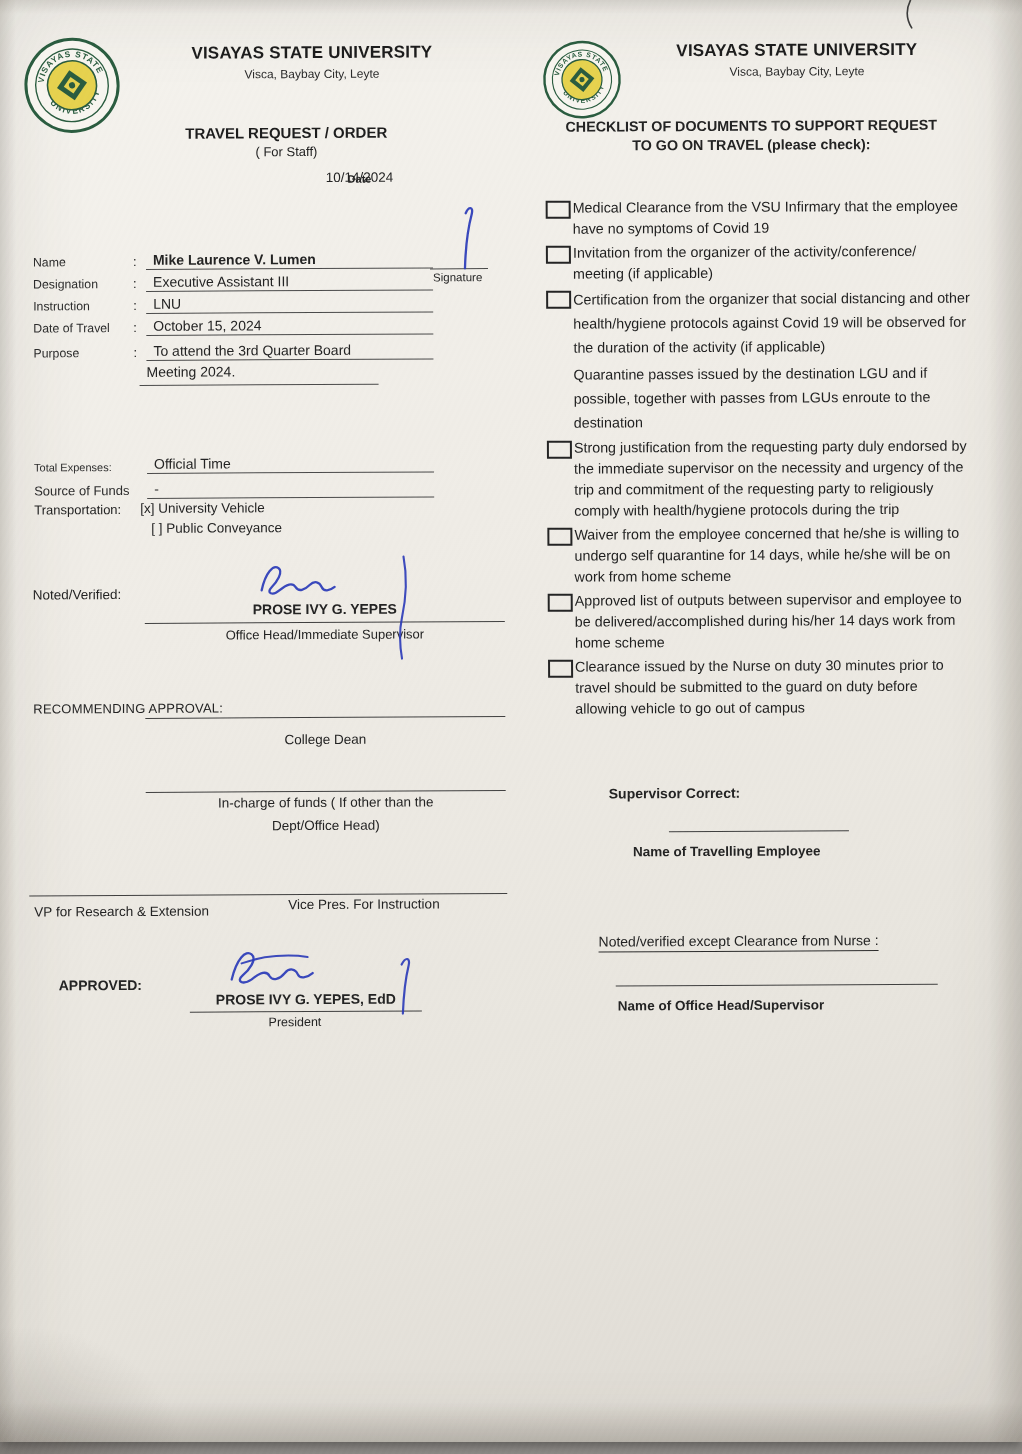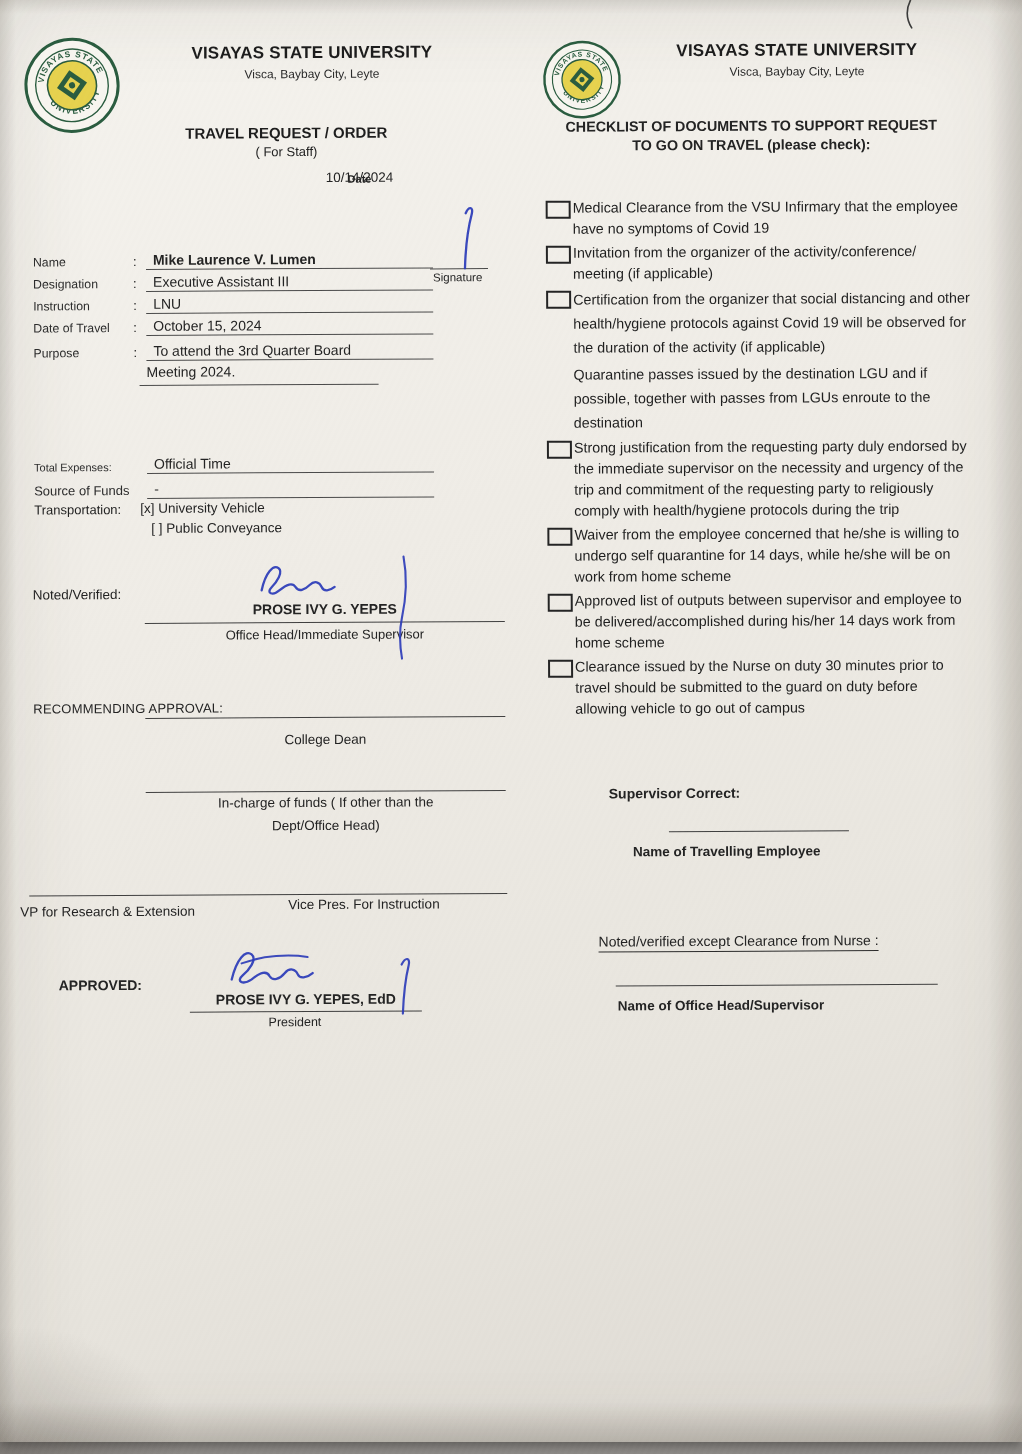--- a/index.html
+++ b/index.html
@@ -132,21 +132,21 @@
     <div class="abs" style="left:33px; top:671px; font-size:13px; letter-spacing:.2px;margin-top:28px;">RECOMMENDING APPROVAL:</div>
 
     <div class="sigline-block" style="left:145px; top:700px; width:360px; height:16px;"></div>
     <div class="abs ctr" style="left:145px; top:731px; width:360px; font-size:13.5px;">College Dean</div>
 
     <div class="sigline-block" style="left:145px; top:774px; width:360px; height:16px;"></div>
     <div class="abs ctr" style="left:145px; top:794px; width:360px; font-size:13.5px;">In-charge of  funds ( If other than the</div>
     <div class="abs ctr" style="left:145px; top:817px; width:360px; font-size:13.5px;">Dept/Office Head)</div>
 
     <div class="sigline-block" style="left:28px; top:877px; width:478px; height:16px;"></div>
-    <div class="abs" style="left:19px; top:902px; font-size:13.5px;">VP for Research &amp; Extension</div>
+    <div class="abs" style="left:33px; top:902px; font-size:13.5px;">VP for Research &amp; Extension</div>
     <div class="abs" style="left:287px; top:896px; font-size:13.5px;">Vice Pres. For Instruction</div>
 
     <div class="abs b" style="left:57px; top:975px; font-size:14px;">APPROVED:</div>
     <div class="abs ctr b" style="left:188px; top:990px; width:232px; height:20px; border-bottom:1.4px solid #3f3f3f; font-size:14px;">PROSE IVY G. YEPES, EdD</div>
     <div class="abs ctr" style="left:188px; top:1014px; width:210px; font-size:12.5px;">President</div>
 
     <svg class="abs" style="left:545px; top:40px; transform:rotate(-6deg);" width="80" height="80" viewBox="0 0 100 100">
       <circle cx="50" cy="50" r="47" fill="#f7f5ef" stroke="#2a5c3f" stroke-width="3"></circle>
       <circle cx="50" cy="50" r="37" fill="none" stroke="#2a5c3f" stroke-width="1.4"></circle>
       <defs>

